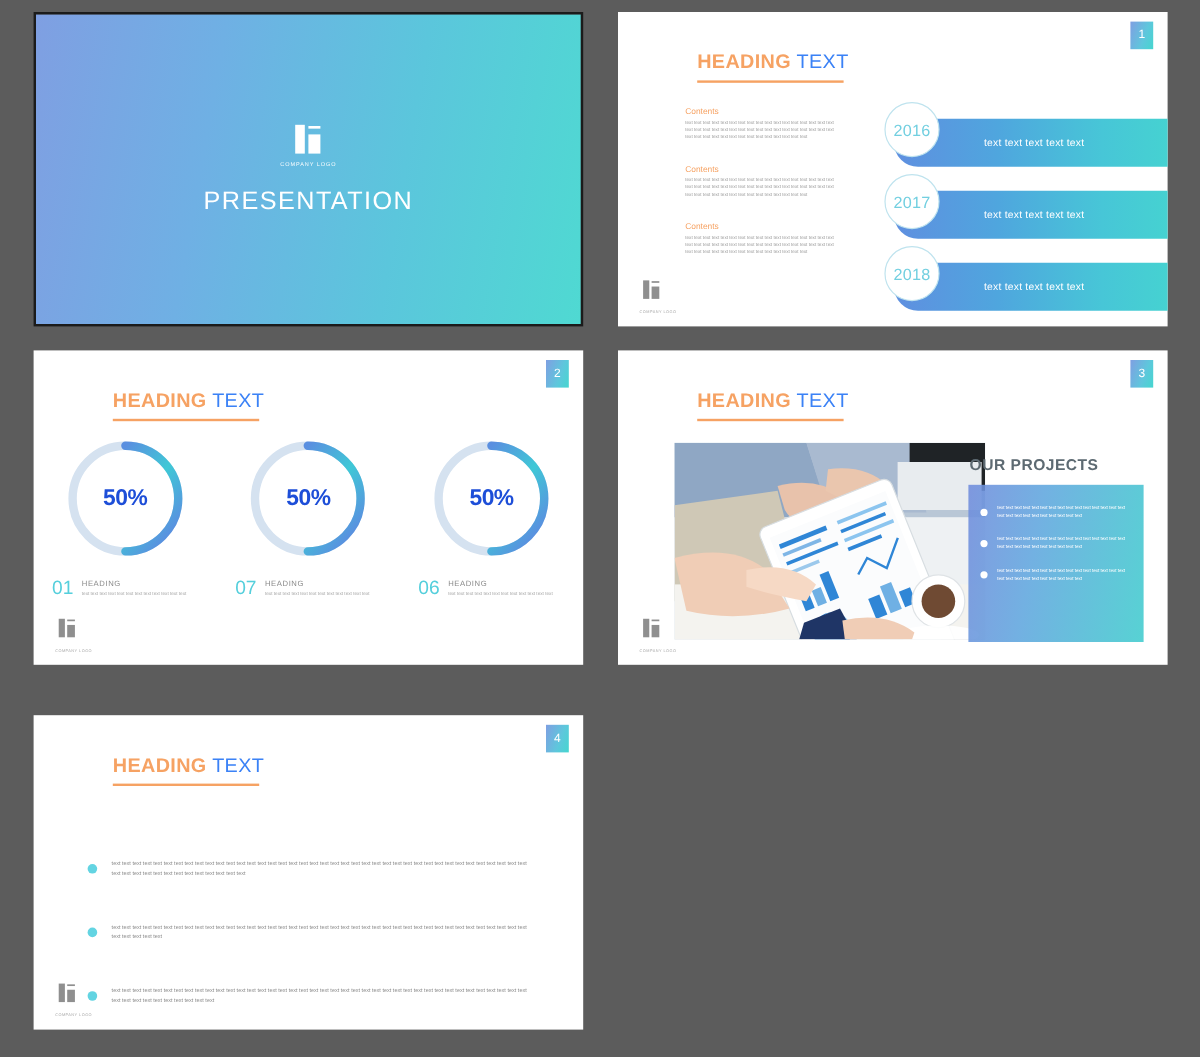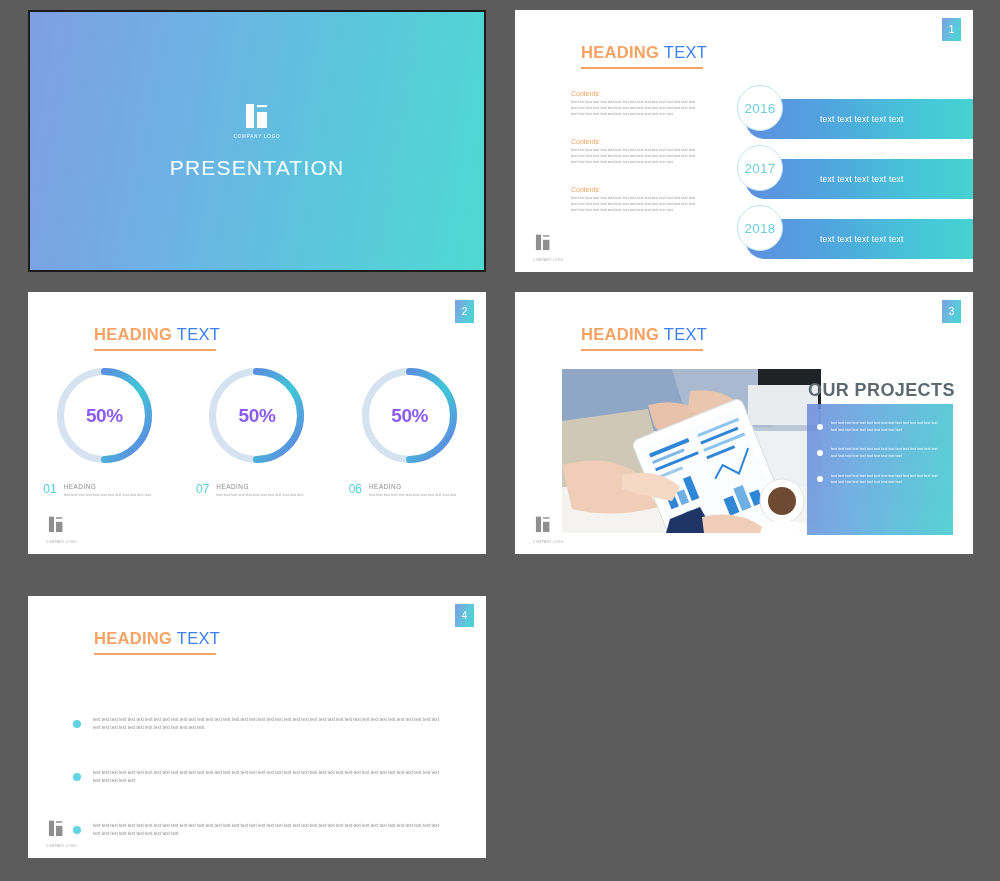--- a/index.html
+++ b/index.html
@@ -97,36 +97,36 @@
   }
 
   
   .donut-row { position: absolute; left: 0; top: 72px; width: 100%;
                display: flex; justify-content: space-around; }
   .donut-cell { width: 130px; display: flex; flex-direction: column; align-items: center; }
   .donut-wrap { position: relative; width: 103px; height: 103px; }
   .donut-label {
     position: absolute; inset: 0; display: flex;
     align-items: center; justify-content: center;
-    color: #8b5cf6; font-size: 19px; font-weight: 700; letter-spacing: -.4px;
+    color: #1d4ed8; font-size: 19px; font-weight: 700; letter-spacing: -.4px;
   }
   .cap-row { display: flex; align-items: flex-start; margin-top: 16px; width: 122px; }
-  .cap-num { color: #55cfdc; font-size: 12px; font-weight: 300; margin-right: 7px; line-height: 1; }
+  .cap-num { color: #55cfdc; font-size: 16px; font-weight: 300; margin-right: 7px; line-height: 1; }
   .cap-head { color: #8a8a8a; font-size: 6.4px; letter-spacing: .5px; margin-bottom: 2px; }
   .cap-body { color: #a5a5a5; font-size: 3.9px; line-height: 1.6; }
 
   
   .photo {
     position: absolute; left: 47px; top: 77px; width: 259px; height: 164px;
     overflow: hidden;
     background: linear-gradient(160deg,#c8d8e6 0%, #e9eef2 45%, #dfe5e8 100%);
   }
   .projects-title {
     position: absolute; left: 293px; top: 88px;
-    color: #5d6a72; font-size: 18px; font-weight: 700; letter-spacing: .4px;
+    color: #5d6a72; font-size: 13px; font-weight: 700; letter-spacing: .4px;
     white-space: nowrap;
   }
   .projects-panel {
     position: absolute; left: 292px; top: 112px; width: 146px; height: 131px;
     background: linear-gradient(100deg, rgba(112,140,220,.88) 0%, rgba(95,166,222,.88) 38%, rgba(69,205,207,.9) 100%);
     padding: 16px 10px 0 10px;
   }
   .panel-item { display: flex; align-items: center; margin-bottom: 13px; }
   .panel-dot {
     width: 6px; height: 6px; border-radius: 50%; background:#ffffff;

